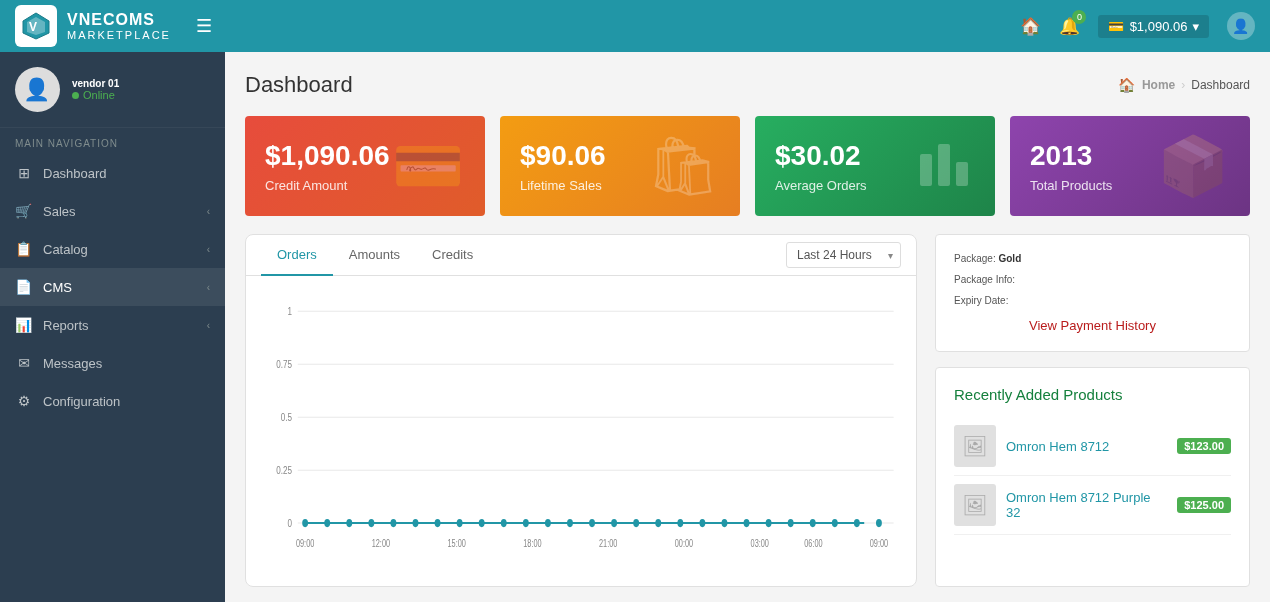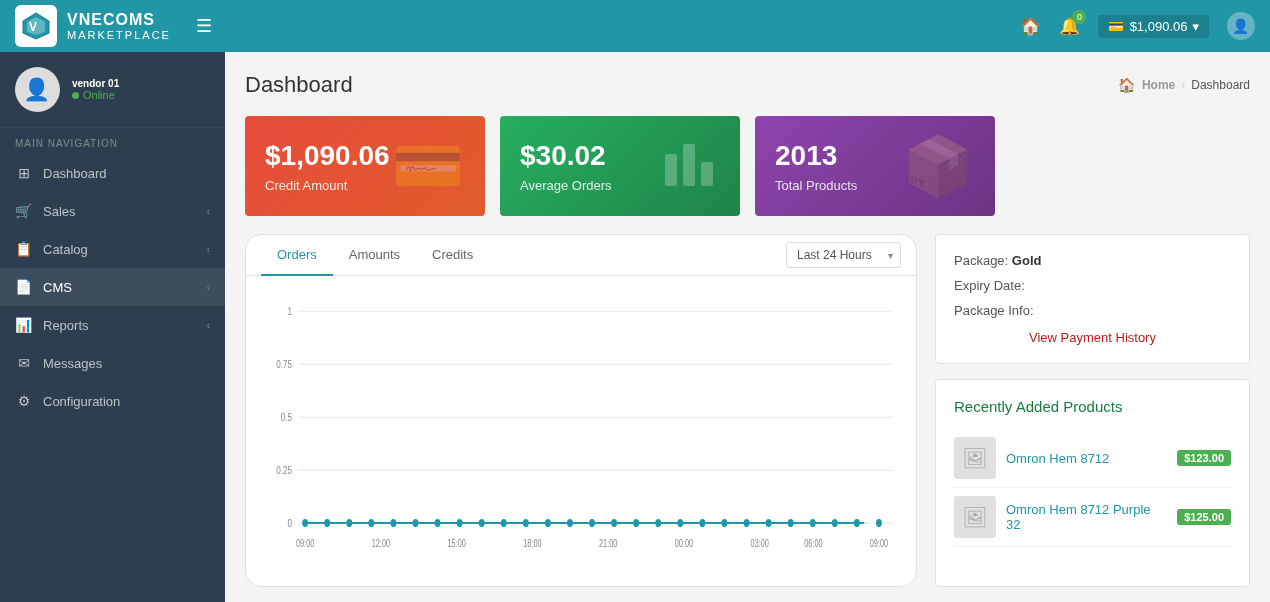--- a/index.html
+++ b/index.html
@@ -196,21 +196,21 @@
     .stat-card-info .label { font-size: 13px; color: rgba(255,255,255,0.85); margin-top: 6px; }
     .stat-card-icon {
       font-size: 58px;
       color: rgba(255,255,255,0.25);
       line-height: 1;
     }
 
     
     .chart-section {
       background: white;
-      border-radius: 16px;
+      border-radius: 8px;
       padding: 0;
       border: 1px solid #e0e0e0;
       margin-bottom: 0;
     }
     .chart-tabs {
       display: flex;
       align-items: center;
       border-bottom: 1px solid #e0e0e0;
       padding: 0 15px;
       gap: 0;
@@ -291,21 +291,21 @@
     .membership-title { font-size: 15px; color: #333; font-weight: 500; }
     .renew-btn {
       background: #2196a6;
       color: white;
       border: none;
       padding: 6px 16px;
       border-radius: 3px;
       cursor: pointer;
       font-size: 13px;
     }
-    .membership-row { margin-bottom: 10px; font-size: 13px; color: #555; }
+    .membership-row { margin-bottom: 10px; font-size: 10px; color: #555; }
     .membership-row strong { color: #333; }
     .view-payment-link {
       display: block;
       text-align: center;
       color: #b91c1c;
       font-size: 13px;
       margin-top: 12px;
       cursor: pointer;
       text-decoration: none;
     }
@@ -450,20 +450,27 @@
       </div>
     </div>
 
     <div class="stat-cards">
       <div class="stat-card stat-card-red">
         <div class="stat-card-info">
           <div class="value">$1,090.06</div>
           <div class="label">Credit Amount</div>
         </div>
         <div class="stat-card-icon">💳</div>
+      </div>
+      <div class="stat-card stat-card-orange">
+        <div class="stat-card-info">
+          <div class="value">$90.06</div>
+          <div class="label">Lifetime Sales</div>
+        </div>
+        <div class="stat-card-icon">🛍</div>
       </div>
       <div class="stat-card stat-card-green">
         <div class="stat-card-info">
           <div class="value">$30.02</div>
           <div class="label">Average Orders</div>
         </div>
         <div class="stat-card-icon">
           <svg width="60" height="55" viewBox="0 0 60 55">
             <rect x="5" y="20" width="12" height="32" fill="rgba(255,255,255,0.25)" rx="2"></rect>
             <rect x="23" y="10" width="12" height="42" fill="rgba(255,255,255,0.25)" rx="2"></rect>
@@ -558,25 +565,25 @@
       </div>
 
       <div class="right-panel">
 
         <div class="membership-card">
           <div class="membership-row">
             <span>Package:</span>
             <strong>Gold</strong>
           </div>
           <div class="membership-row">
-            <span>Expiry Date:</span>
+            <span>Package Info:</span>
             <span></span>
           </div>
           <div class="membership-row">
-            <span>Package Info:</span>
+            <span>Expiry Date:</span>
             <span></span>
           </div>
           <a class="view-payment-link">View Payment History</a>
         </div>
 
         <div class="recently-added">
           <div class="recently-title">Recently Added Products</div>
           <div class="product-item">
             <div class="product-thumb">🖼</div>
             <span class="product-name">Omron Hem 8712</span>

